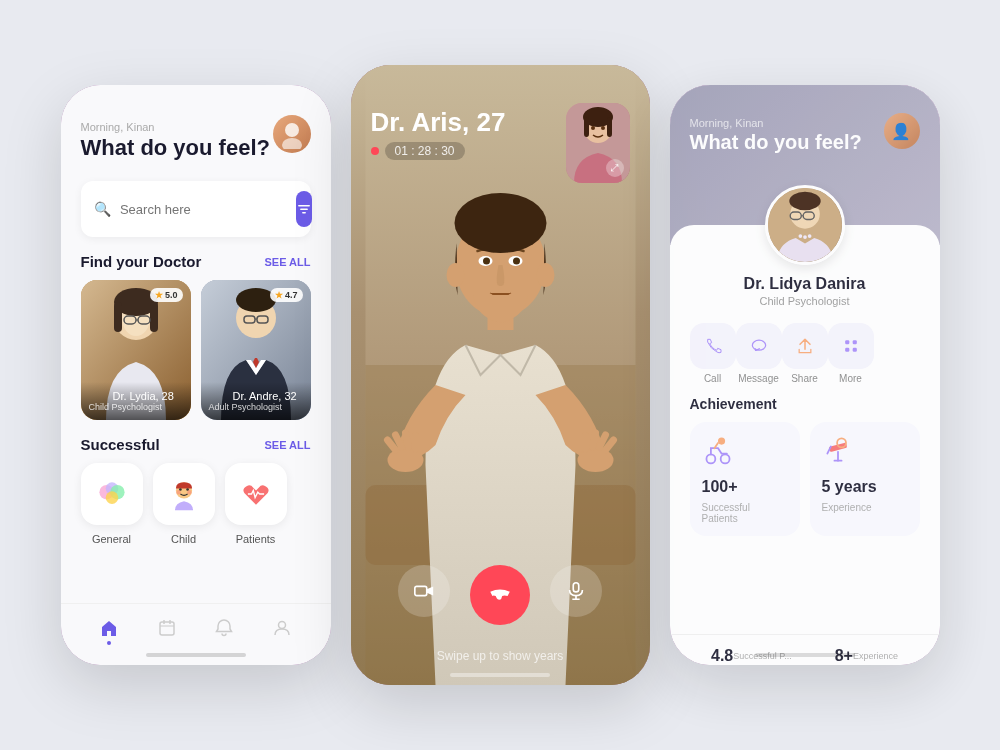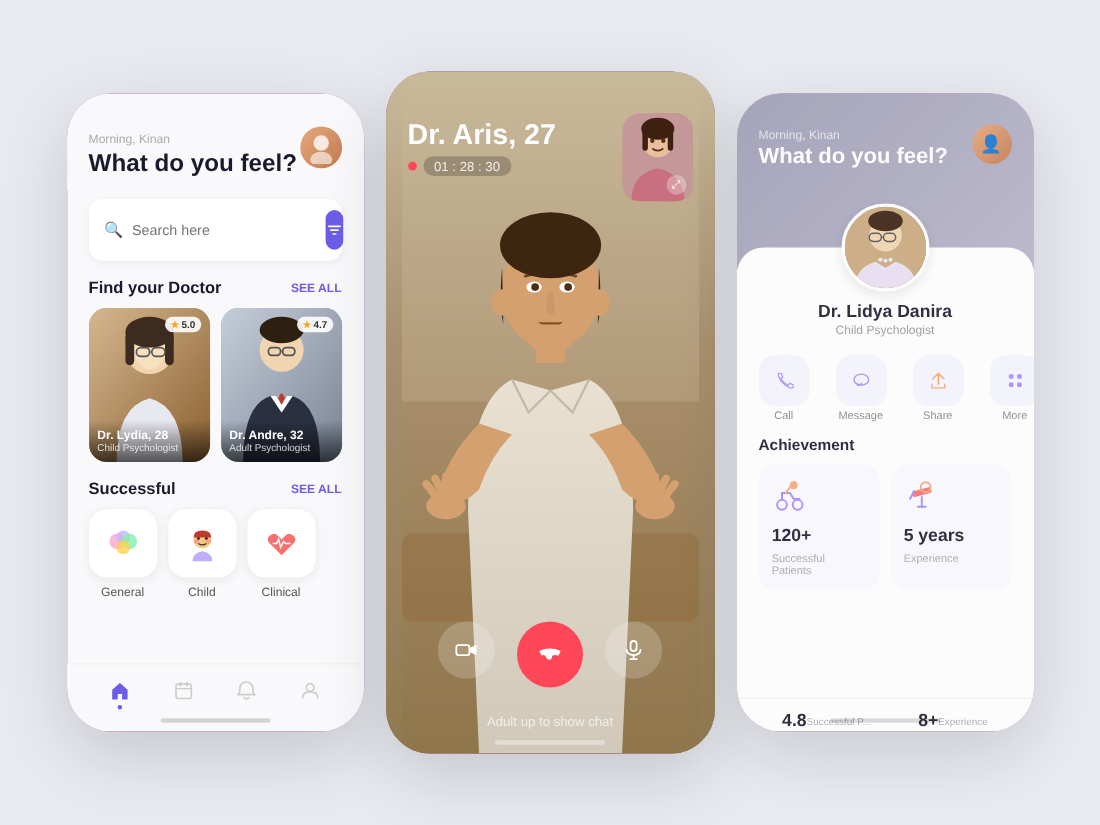--- a/index.html
+++ b/index.html
@@ -139,22 +139,23 @@
       position: absolute;
       bottom: 0;
       left: 0;
       right: 0;
       background: linear-gradient(transparent, rgba(0,0,0,0.65));
       padding: 8px;
       border-radius: 0 0 16px 16px;
     }
     .doctor-card .doc-name {
       font-size: 11px;
-      font-weight: 700;
+      font-weight: 400;
       color: #fff;
+      margin-left: 24px;
     }
     .doctor-card .doc-specialty {
       font-size: 9px;
       color: rgba(255,255,255,0.8);
     }
     .doctor-card .rating-badge {
       position: absolute;
       top: 8px;
       right: 8px;
       background: rgba(255,255,255,0.9);
@@ -421,21 +422,20 @@
     .doc-profile-specialty {
       text-align: center;
       font-size: 11px;
       color: #999;
       margin-top: 2px;
     }
     .action-buttons {
       display: flex;
       justify-content: flex-start;
       margin: 16px 0 12px;
-      gap: 24px;
     }
     .action-btn-item {
       display: flex;
       flex-direction: column;
       align-items: center;
       gap: 4px;
     }
     .action-icon-circle {
       width: 46px;
       height: 46px;
@@ -680,21 +680,21 @@
           <span class="category-label">Child</span>
         </div>
         <div class="category-item">
           <div class="category-icon-wrap">
             <svg viewBox="0 0 40 40" xmlns="http://www.w3.org/2000/svg" width="36" height="36">
 
               <path d="M 20 32 L 7 19 Q 4 14 10 11 Q 14 9 17 13 L 20 16 L 23 13 Q 26 9 30 11 Q 36 14 33 19 Z" fill="#f87171"></path>
               <path d="M 11 20 L 15 20 L 17 16 L 19 24 L 22 18 L 24 20 L 29 20" fill="none" stroke="#fff" stroke-width="1.5"></path>
             </svg>
           </div>
-          <span class="category-label">Clinical</span>
+          <span class="category-label">Patients</span>
         </div>
       </div>
 
       <div class="bottom-nav">
         <div class="nav-item active">
           <svg viewBox="0 0 20 20" width="20" height="20" xmlns="http://www.w3.org/2000/svg">
             <path d="M3 9L10 3l7 6v9h-5v-5H8v5H3z" fill="#6c5ce7"></path>
           </svg>
           <div class="nav-indicator"></div>
         </div>
@@ -837,21 +837,21 @@
         <div class="ctrl-btn mic">
           <svg viewBox="0 0 24 24" width="22" height="22" xmlns="http://www.w3.org/2000/svg">
             <rect x="9" y="3" width="6" height="10" rx="3" fill="none" stroke="white" stroke-width="1.8"></rect>
             <path d="M 5 11 Q 5 17 12 17 Q 19 17 19 11" fill="none" stroke="white" stroke-width="1.8"></path>
             <line x1="12" y1="17" x2="12" y2="21" stroke="white" stroke-width="1.8"></line>
             <line x1="8" y1="21" x2="16" y2="21" stroke="white" stroke-width="1.8"></line>
           </svg>
         </div>
       </div>
 
-      <div class="swipe-hint">Adult up to show chat</div>
+      <div class="swipe-hint">Swipe up to show years</div>
       <div class="home-indicator home-indicator-dark" style="position:absolute;bottom:8px;left:50%;transform:translateX(-50%);width:100px;height:4px;border-radius:2px;"></div>
     </div>
   </div>
 
   <div class="phone phone-right phone-right-wrap">
     <div class="right-phone-content">
 
       <div class="right-header-bg">
         <div class="right-greeting">Morning, Kinan</div>
         <div class="right-headline">What do you feel?</div>
@@ -927,21 +927,21 @@
             <div class="ach-icon">
               
               <svg viewBox="0 0 36 36" width="32" height="32" xmlns="http://www.w3.org/2000/svg">
                 <circle cx="22" cy="8" r="4" fill="#f9a874"></circle>
                 <circle cx="10" cy="28" r="5" fill="none" stroke="#a78bfa" stroke-width="2"></circle>
                 <circle cx="26" cy="28" r="5" fill="none" stroke="#a78bfa" stroke-width="2"></circle>
                 <path d="M 10 23 L 10 16 L 18 16 L 22 22 L 28 22" fill="none" stroke="#a78bfa" stroke-width="2" stroke-linecap="round"></path>
                 <path d="M 14 16 L 18 10" fill="none" stroke="#f9a874" stroke-width="2" stroke-linecap="round"></path>
               </svg>
             </div>
-            <div class="ach-number">120+</div>
+            <div class="ach-number">100+</div>
             <div class="ach-label">Successful Patients</div>
           </div>
           <div class="ach-card">
             <div class="ach-icon">
               
               <svg viewBox="0 0 36 36" width="32" height="32" xmlns="http://www.w3.org/2000/svg">
                 <line x1="18" y1="20" x2="18" y2="30" stroke="#a78bfa" stroke-width="2" stroke-linecap="round"></line>
                 <line x1="14" y1="30" x2="22" y2="30" stroke="#a78bfa" stroke-width="2" stroke-linecap="round"></line>
                 <rect x="8" y="12" width="20" height="6" rx="2" fill="#f87171" transform="rotate(-15 18 15)"></rect>
                 <circle cx="22" cy="10" r="5" fill="none" stroke="#f9a874" stroke-width="2"></circle>

